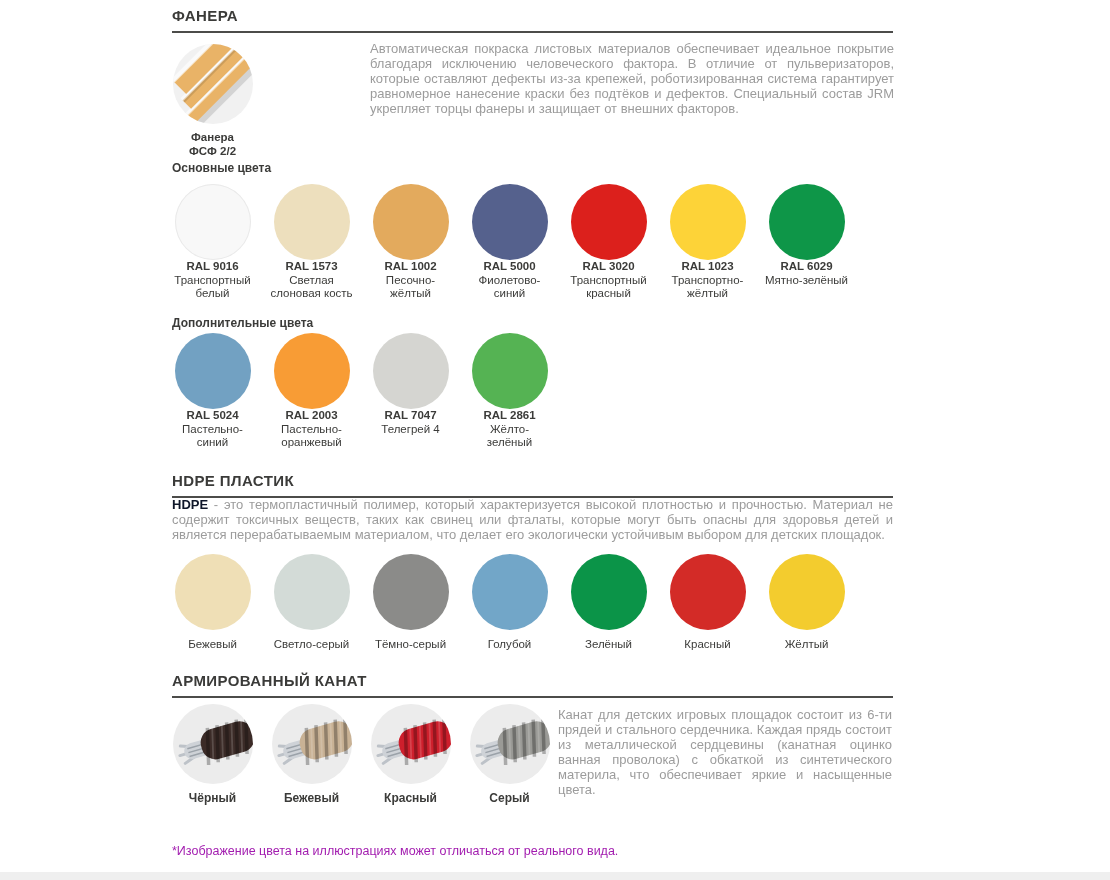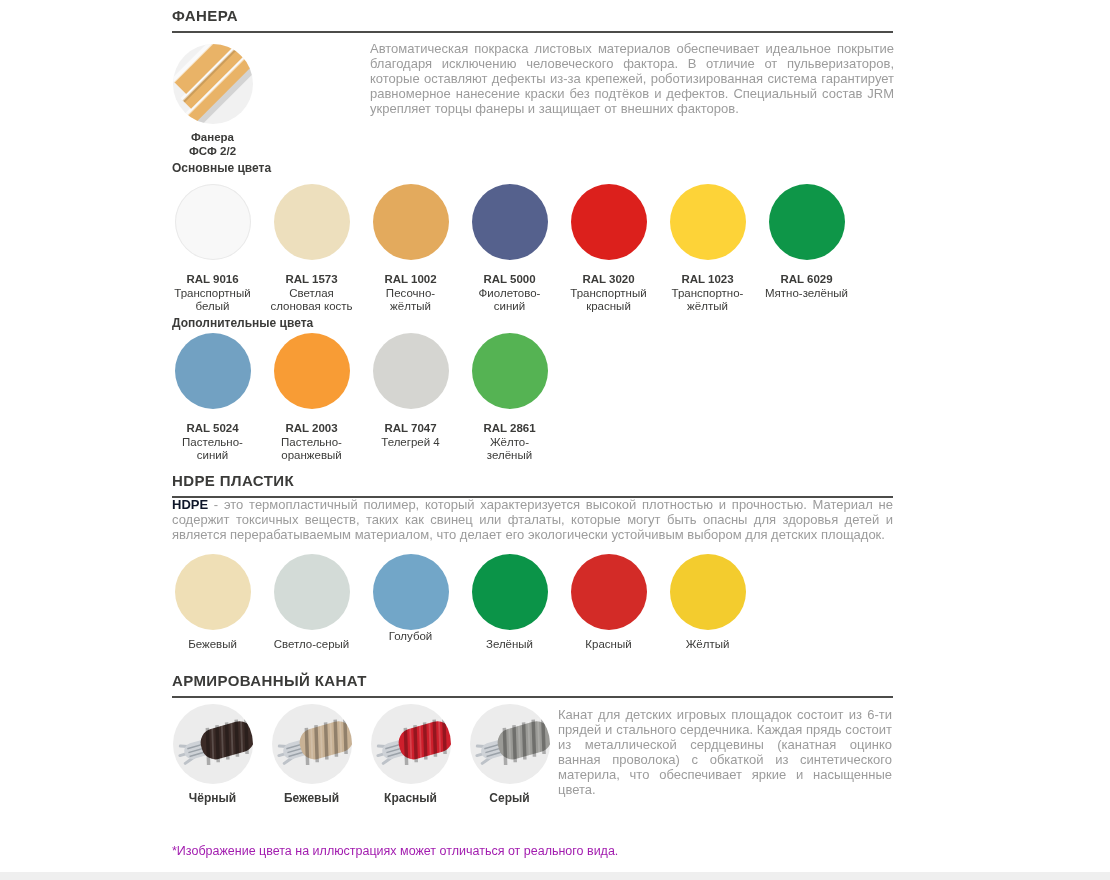--- a/index.html
+++ b/index.html
@@ -25,21 +25,21 @@
   .group-heading { font-size:12px; font-weight:700; color:#3b3b39; }
 
   
   .swatch-row { display:flex; margin-left:-9px; }
   .swatch { width:99px; display:flex; flex-direction:column; align-items:center; }
   .swatch-circle {
     width:76px; height:76px; border-radius:50%;
     background:var(--c,#ccc);
   }
   .swatch-circle.ringed { box-shadow: inset 0 0 0 1px #e9e9e9; }
-  .swatch-code { margin-top:13px; font-size:11.5px; font-weight:700; color:#3b3b39; text-align:center; line-height:13px; }
+  .swatch-code { margin-top:0; font-size:11.5px; font-weight:700; color:#3b3b39; text-align:center; line-height:13px; }
   .swatch-name { margin-top:1px; font-size:11.5px; color:#3b3b39; text-align:center; line-height:13px; white-space:pre-line; width:110px; }
 
   
   .figs { display:flex; margin-left:-9px; }
   .fig-col { width:99px; display:flex; flex-direction:column; align-items:center; }
   .icon-circle {
     width:80px; height:80px; border-radius:50%;
     background:#f1f1f1; overflow:hidden; position:relative;
   }
   .icon-circle svg { display:block; width:80px; height:80px; }
@@ -172,22 +172,26 @@
 <div class="abs swatch-row" style="top:554px">
   <div class="swatch">
     <div class="swatch-circle" style="--c: #EFDFB6;"></div>
     <div class="swatch-name" style="margin-top:8px">Бежевый</div>
   </div>
   <div class="swatch">
     <div class="swatch-circle" style="--c: #D3DBD7;"></div>
     <div class="swatch-name" style="margin-top:8px">Светло-серый</div>
   </div>
   <div class="swatch">
+    <div class="swatch-circle" style="--c: #8B8B89;"></div>
+    <div class="swatch-name" style="margin-top:8px">Тёмно-серый</div>
+  </div>
+  <div class="swatch">
     <div class="swatch-circle" style="--c: #72A6C8;"></div>
-    <div class="swatch-name" style="margin-top:0">Голубой</div>
+    <div class="swatch-name" style="margin-top:8px">Голубой</div>
   </div>
   <div class="swatch">
     <div class="swatch-circle" style="--c: #0B9448;"></div>
     <div class="swatch-name" style="margin-top:8px">Зелёный</div>
   </div>
   <div class="swatch">
     <div class="swatch-circle" style="--c: #D32B27;"></div>
     <div class="swatch-name" style="margin-top:8px">Красный</div>
   </div>
   <div class="swatch">

